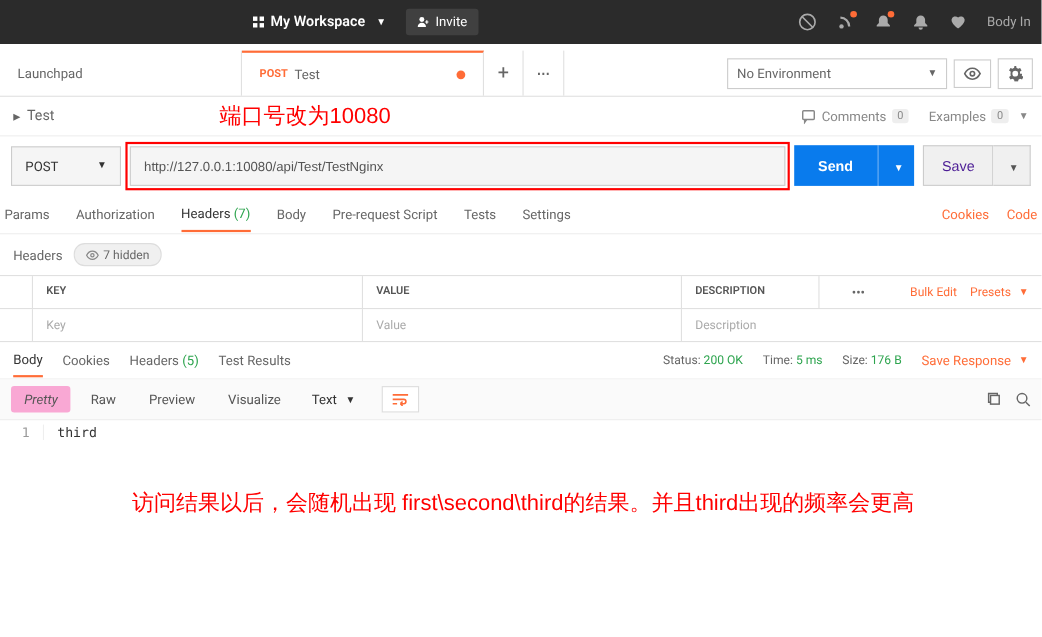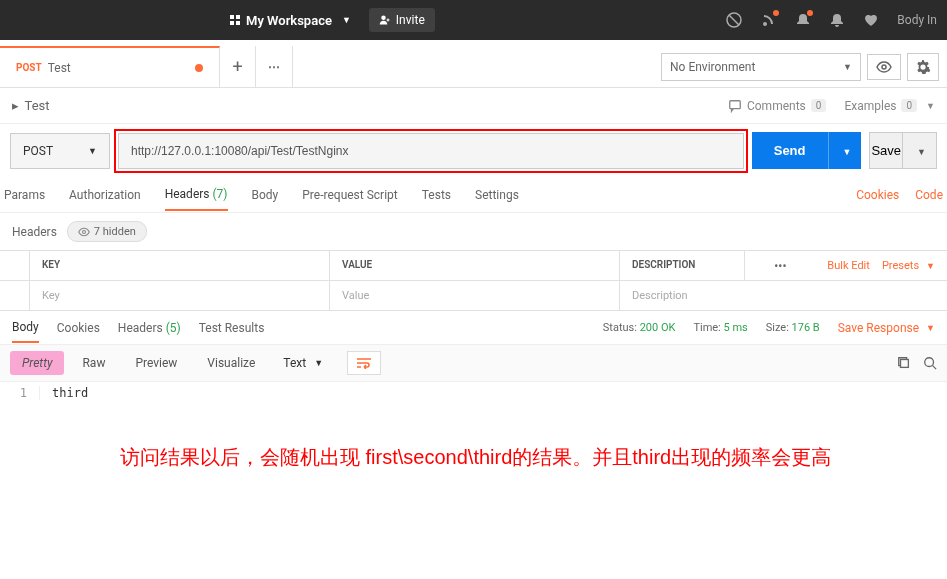--- a/index.html
+++ b/index.html
@@ -39,21 +39,21 @@
     
     .url-row { display: flex; align-items: center; padding: 8px 10px; gap: 8px; }
     .method-select { background: #f5f5f5; border: 1px solid #ccc; padding: 10px 12px; width: 100px; display: flex; align-items: center; justify-content: space-between; font-size: 12px; color: #333; }
     .url-input-wrap { flex: 1; position: relative; }
     .url-input { width: 100%; background: #f5f5f5; border: 1px solid #ccc; padding: 10px 12px; font-size: 12px; color: #555; }
     .red-box { position: absolute; top: -4px; left: -4px; right: -4px; bottom: -4px; border: 2px solid #ff0000; pointer-events: none; }
     .send-btn-group { display: flex; }
     .send-btn { background: #097bed; color: #fff; border: none; padding: 11px 22px; font-weight: 600; font-size: 13px; }
     .send-dd { background: #097bed; color: #fff; border: none; border-left: 1px solid rgba(255,255,255,0.3); padding: 11px 10px; }
     .save-btn-group { display: flex; }
-    .save-btn { background: #f0f0f0; border: 1px solid #ccc; padding: 10px 1px; color: #000000; font-size: 13px; }
+    .save-btn { background: #f0f0f0; border: 1px solid #ccc; padding: 10px 16px; color: #4c1d95; font-size: 13px; }
     .save-dd { background: #f0f0f0; border: 1px solid #ccc; border-left: none; padding: 10px 10px; color: #555; }
     
     
     .req-tabs { display: flex; align-items: center; padding: 0 4px; height: 36px; border-bottom: 1px solid #eee; gap: 24px; font-size: 12px; color: #666; }
     .req-tab { padding: 8px 0; }
     .req-tab.active { color: #333; border-bottom: 2px solid #ff6c37; }
     .req-tab .count { color: #2da44e; }
     .req-right { margin-left: auto; display: flex; gap: 16px; color: #ff6c37; }
     
     
@@ -157,20 +157,23 @@
         <svg width="16" height="16" viewBox="0 0 16 16" fill="#aaa">
           <path d="M8 14s-6-4-6-8a3.5 3.5 0 016-2 3.5 3.5 0 016 2c0 4-6 8-6 8z"></path>
         </svg>
       </span>
     <span class="signin">Body In</span>
   </div>
 </div>
 
 <div class="tabs-row">
   <div class="tabs-area">
+    <div class="tab">
+      <span>Launchpad</span>
+    </div>
     <div class="tab active">
       <span class="method-label">POST</span>
       <span>Test</span>
       <span class="unsaved-dot"></span>
     </div>
     <div class="tab-actions">
       <div class="tab-plus">+</div>
       <div class="tab-more">⋯</div>
     </div>
   </div>
@@ -191,20 +194,21 @@
         </svg>
     </div>
   </div>
 </div>
 
 <div class="breadcrumb-row">
   <div class="breadcrumb">
     <span>▸</span>
     <span>Test</span>
   </div>
+  <div class="annotation-1">端口号改为10080</div>
   <div class="comments-examples">
     <div style="display:flex;align-items:center;gap:5px">
       <svg width="14" height="14" viewBox="0 0 16 16" fill="none" stroke="#888" stroke-width="1.5">
           <rect x="2" y="2" width="12" height="9" rx="1"></rect>
           <path d="M6 11l-2 3v-3"></path>
         </svg>
       <span>Comments</span>
       <span class="count-badge">0</span>
     </div>
     <div style="display:flex;align-items:center;gap:5px">

